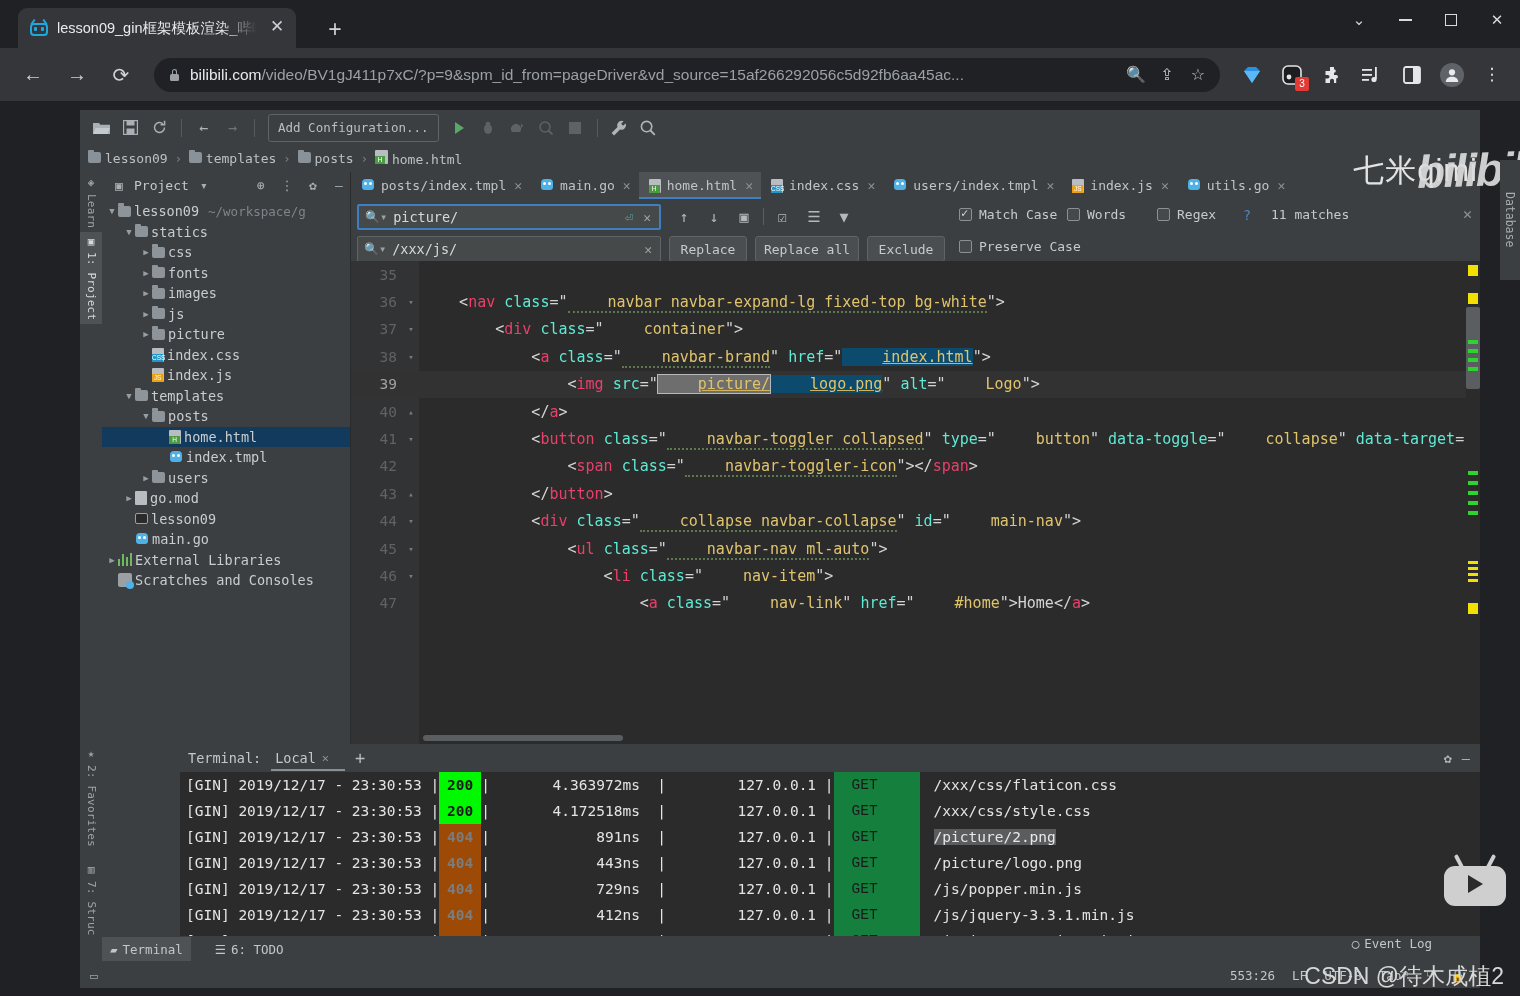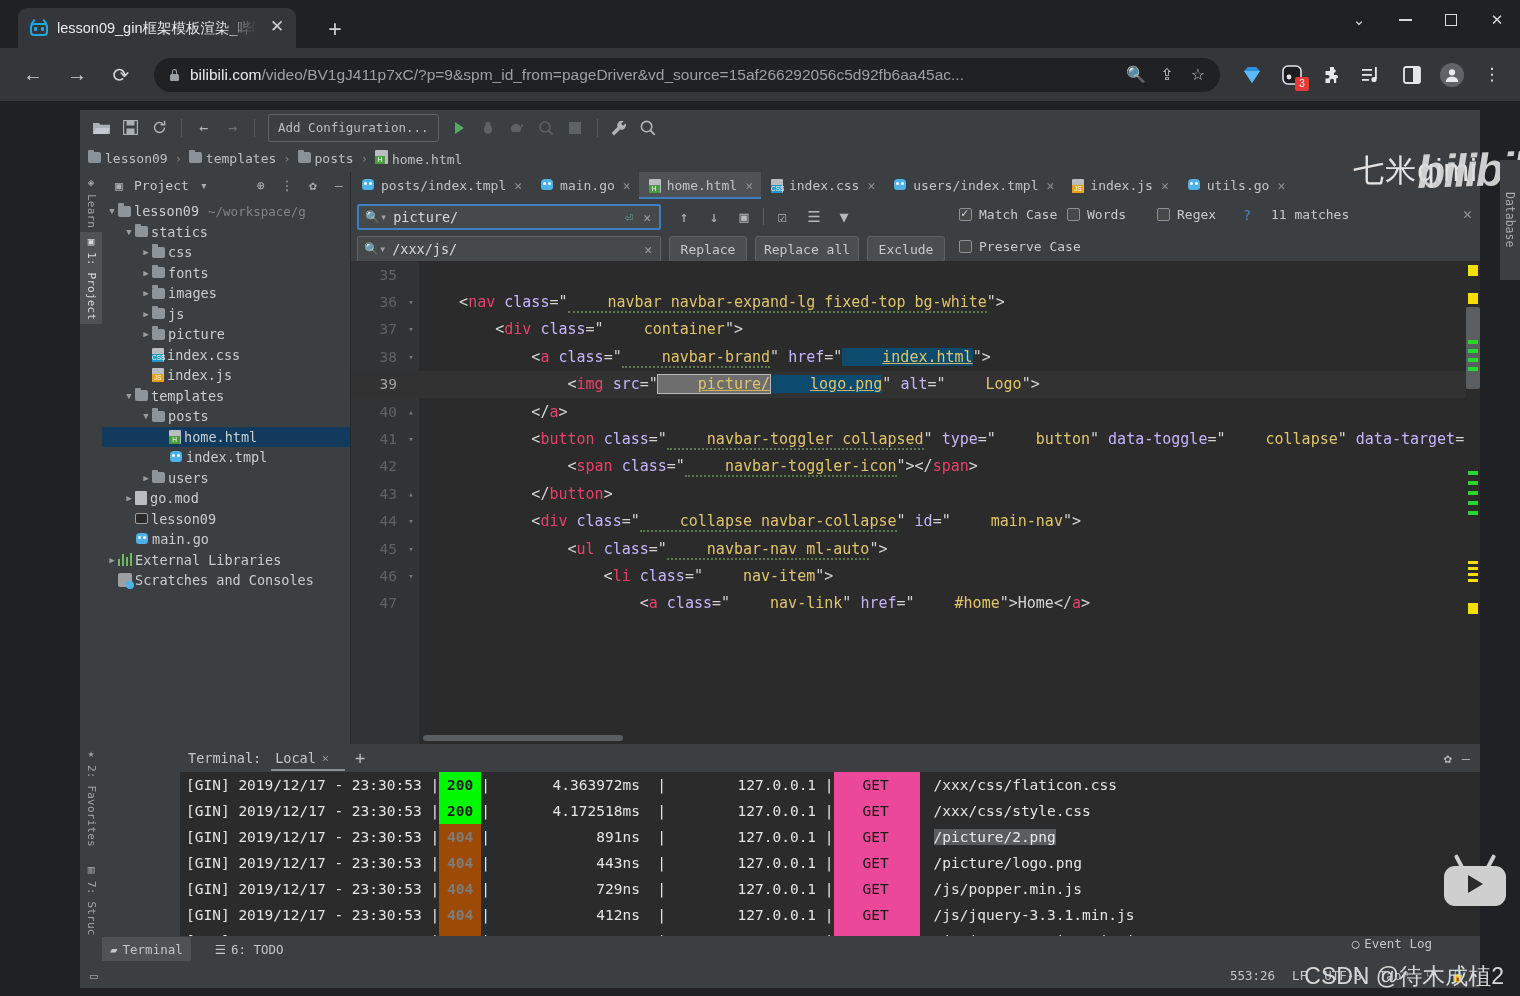--- a/index.html
+++ b/index.html
@@ -210,21 +210,21 @@
   .code-area { position: absolute; left: 0; top: 89px; width: 1129px; height: 483px; background: #2b2b2b; overflow: hidden;}
   .gutter { position: absolute; left: 0; top: 0; width: 68px; height: 483px; background: #313335; }
   .code-lines { position: absolute; left: 0; top: 0; width: 1129px; }
   .cl { height: 27.4px; display: flex; align-items: center; font-size: 15px; font-family: "DejaVu Sans Mono", monospace; white-space: pre; }
   .cl.cur { background: #323232; }
   .cl .ln { width: 52px; text-align: right; color: #606366; flex: 0 0 auto; padding-right: 6px; font-size: 14.5px;}
   .cl.cur .ln { color: #a4a3a3; }
   .cl .fold { width: 16px; flex: 0 0 auto; color: #787b7e; font-size: 9px; text-align: center;}
   .cl .txt { padding-left: 4px; }
   .tag { color: #e8406a; }
-  .attr { color: #c4b5fd; }
+  .attr { color: #5eead4; }
   .val { color: #e0c46c; padding-left: 40px; }
   .plain { color: #d4d4d4; }
   .u { text-decoration: underline; text-decoration-color: #d0b35a; }
   .sq { border-bottom: 2px dotted #5b7a4e; }
   .hl-soft { background: #0c4a6e; }
   .hl-box { background: #6e6e6e; outline: 1px solid #b8b8b8; }
 
   .hscroll { position: absolute; left: 72px; bottom: 3px; width: 200px; height: 6px; background: #5b5e60; border-radius: 3px; }
 
   
@@ -252,21 +252,21 @@
     position: absolute; left: 100px; top: 662px; width: 1300px; height: 270px;
     background: #2b2b2b; overflow: hidden; font-family: "DejaVu Sans Mono", monospace;
   }
   .tline { height: 26px; display: flex; align-items: center; font-size: 14.5px; color: #e4e4e4; white-space: pre; }
   .t-pre { padding-left: 6px; }
   .t-code { display:inline-flex; align-items:center; justify-content:center; width: 42px; height: 26px; font-weight: bold; }
   .t-code.ok { background: #00f900; color: #1a1a1a; }
   .t-code.nf { background: #9c4a06; color: #7c7c7c; }
   .t-time { display:inline-block; width: 150px; text-align: right; }
   .t-ip { display:inline-block; width: 150px; text-align: right; }
-  .t-method { display:inline-flex; align-items:center; width: 86px; height: 26px; background: #ec4899; color: #1a1a1a; padding-left: 29px; }
+  .t-method { display:inline-flex; align-items:center; width: 86px; height: 26px; background: #15803d; color: #1a1a1a; padding-left: 18px; font-family: Liberation Mono, monospace; }
   .t-path { padding-left: 14px; }
   .t-path .sel { background: #5a5c5e; color: #e8e8e8; }
 
   
   .tool-bar-bottom {
     position: absolute; left: 80px; top: 936px; width: 1400px; height: 26px;
     background: #3c3f41; display: flex; align-items: center; padding-left: 22px; gap: 16px;
     font-size: 12.5px; color: #c2c6c9; font-family: "DejaVu Sans Mono", monospace;
   }
   .tbb { display: flex; align-items: center; gap: 5px; padding: 0 8px; height: 24px; }

